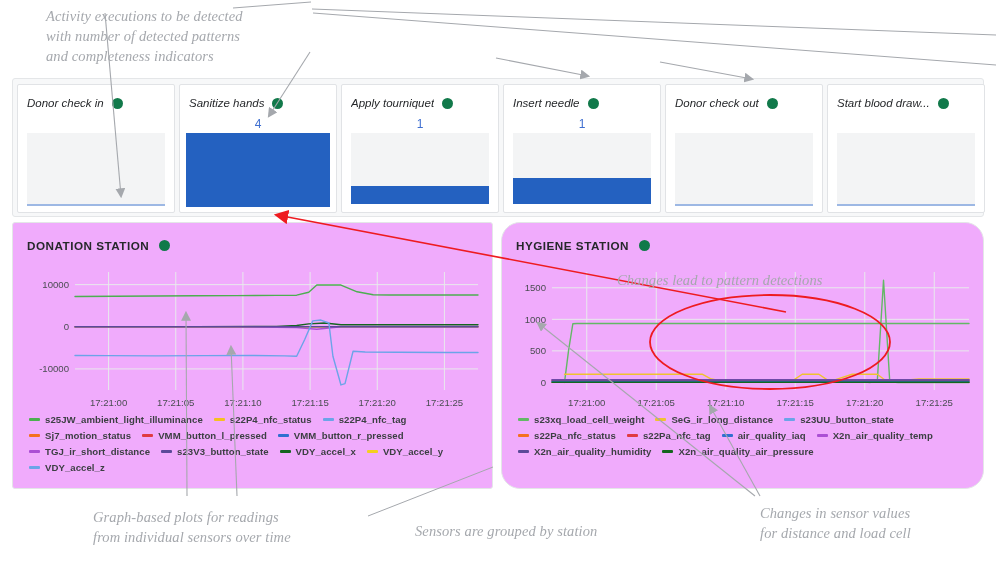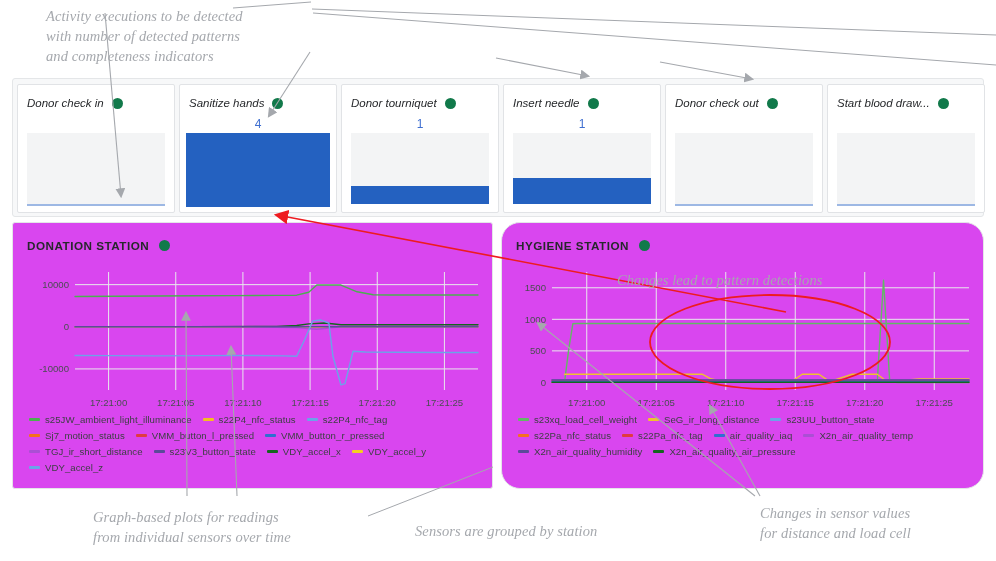--- a/index.html
+++ b/index.html
@@ -128,21 +128,21 @@
     top: 48px;
     bottom: 5px;
     background: #2461c0;
   }
 
   
   .station-panel {
     position: absolute;
     top: 222px;
     height: 267px;
-    background: #d946ef;
+    background: #f0abfc;
     border: 1px solid #e4e6e8;
     border-radius: 3px;
     box-sizing: border-box;
     z-index: 10;
   }
   #panel-donation { left: 12px;  width: 481px; }
   #panel-hygiene  { left: 501px; width: 483px; border-radius: 19px; }
 
   .station-head {
     display: flex;
@@ -166,20 +166,21 @@
   .plot-wrap svg { display: block; }
 
   
   .legend {
     padding: 2px 8px 0 16px;
     display: flex;
     flex-wrap: wrap;
     align-content: flex-start;
     row-gap: 5px;
     column-gap: 11px;
+    font-weight: bold;
   }
   .legend-item {
     display: flex;
     align-items: center;
     gap: 5px;
     white-space: nowrap;
   }
   .legend-swatch {
     width: 11px;
     height: 3px;
@@ -211,21 +212,21 @@
     <div class="act-card">
       <div class="act-head">
         <span class="act-title">Sanitize hands</span>
         <span class="status-dot"></span>
       </div>
       <div class="act-count">4</div>
       <div class="act-bar-full"></div>
     </div>
     <div class="act-card">
       <div class="act-head">
-        <span class="act-title">Donor tourniquet</span>
+        <span class="act-title">Apply tourniquet</span>
         <span class="status-dot"></span>
       </div>
       <div class="act-count">1</div>
       <div class="act-plot">
         <div class="act-bar" style="height: 26%;"></div>
       </div>
     </div>
     <div class="act-card">
       <div class="act-head">
         <span class="act-title">Insert needle</span>

